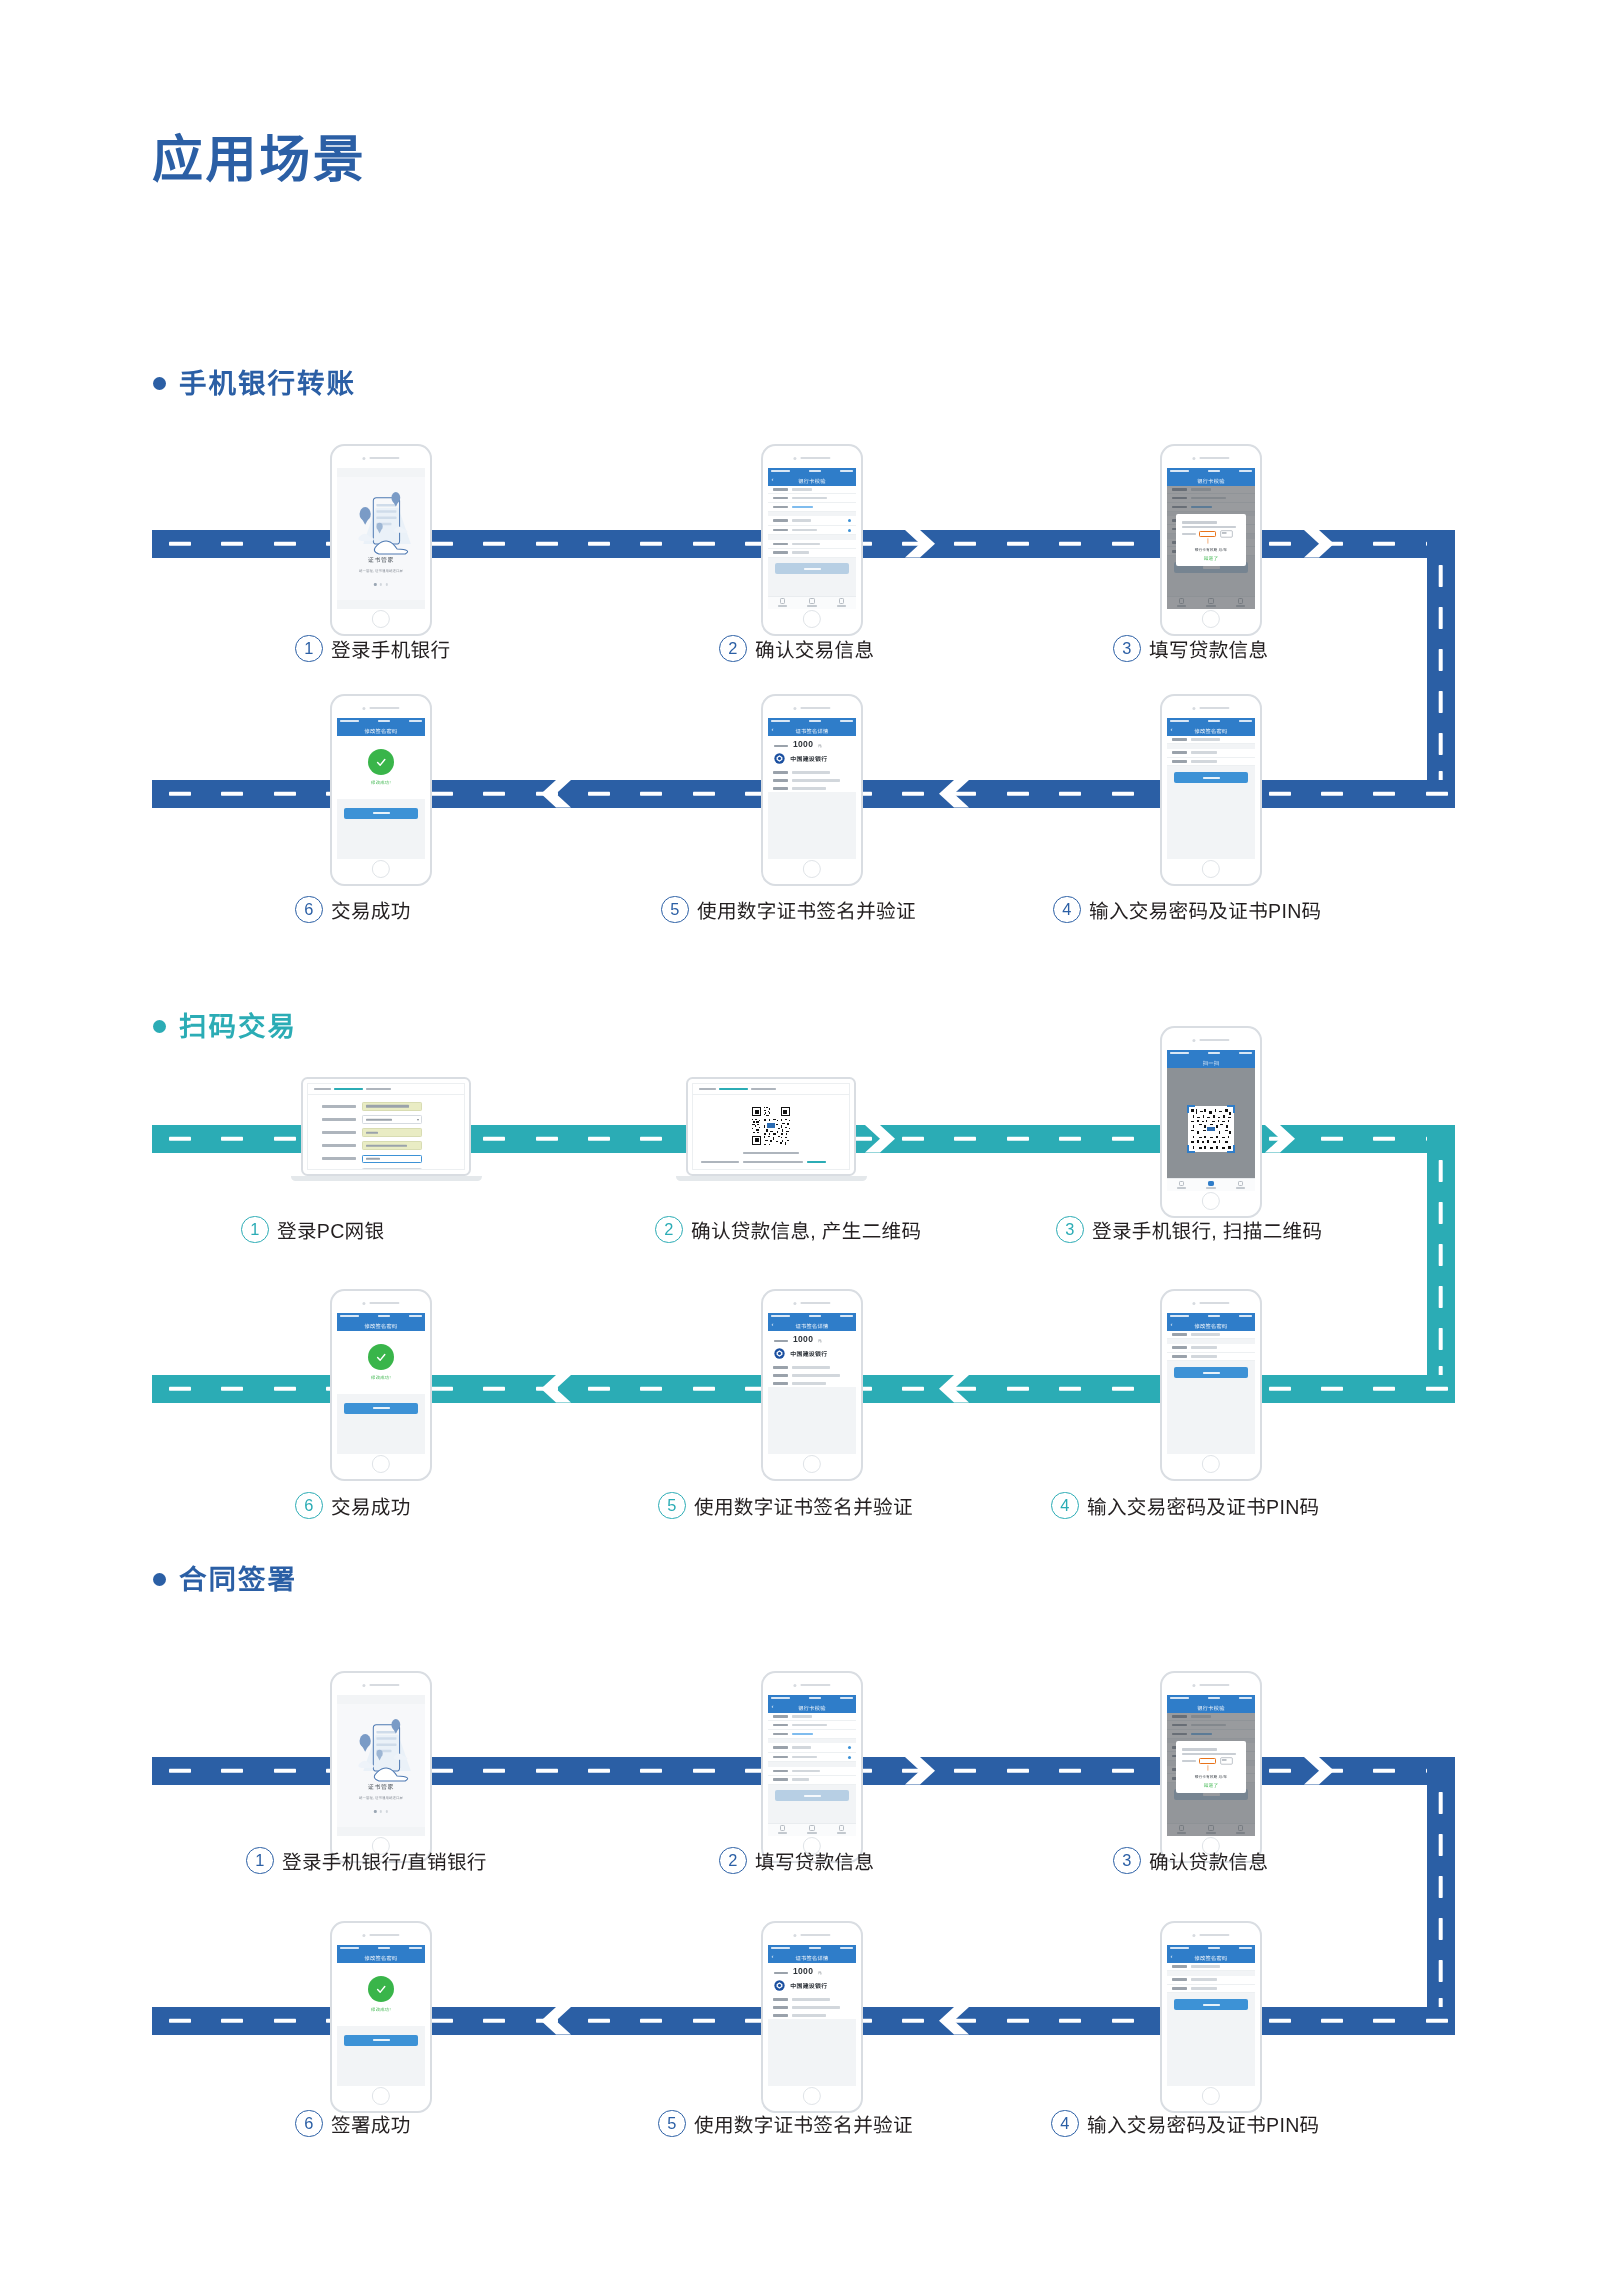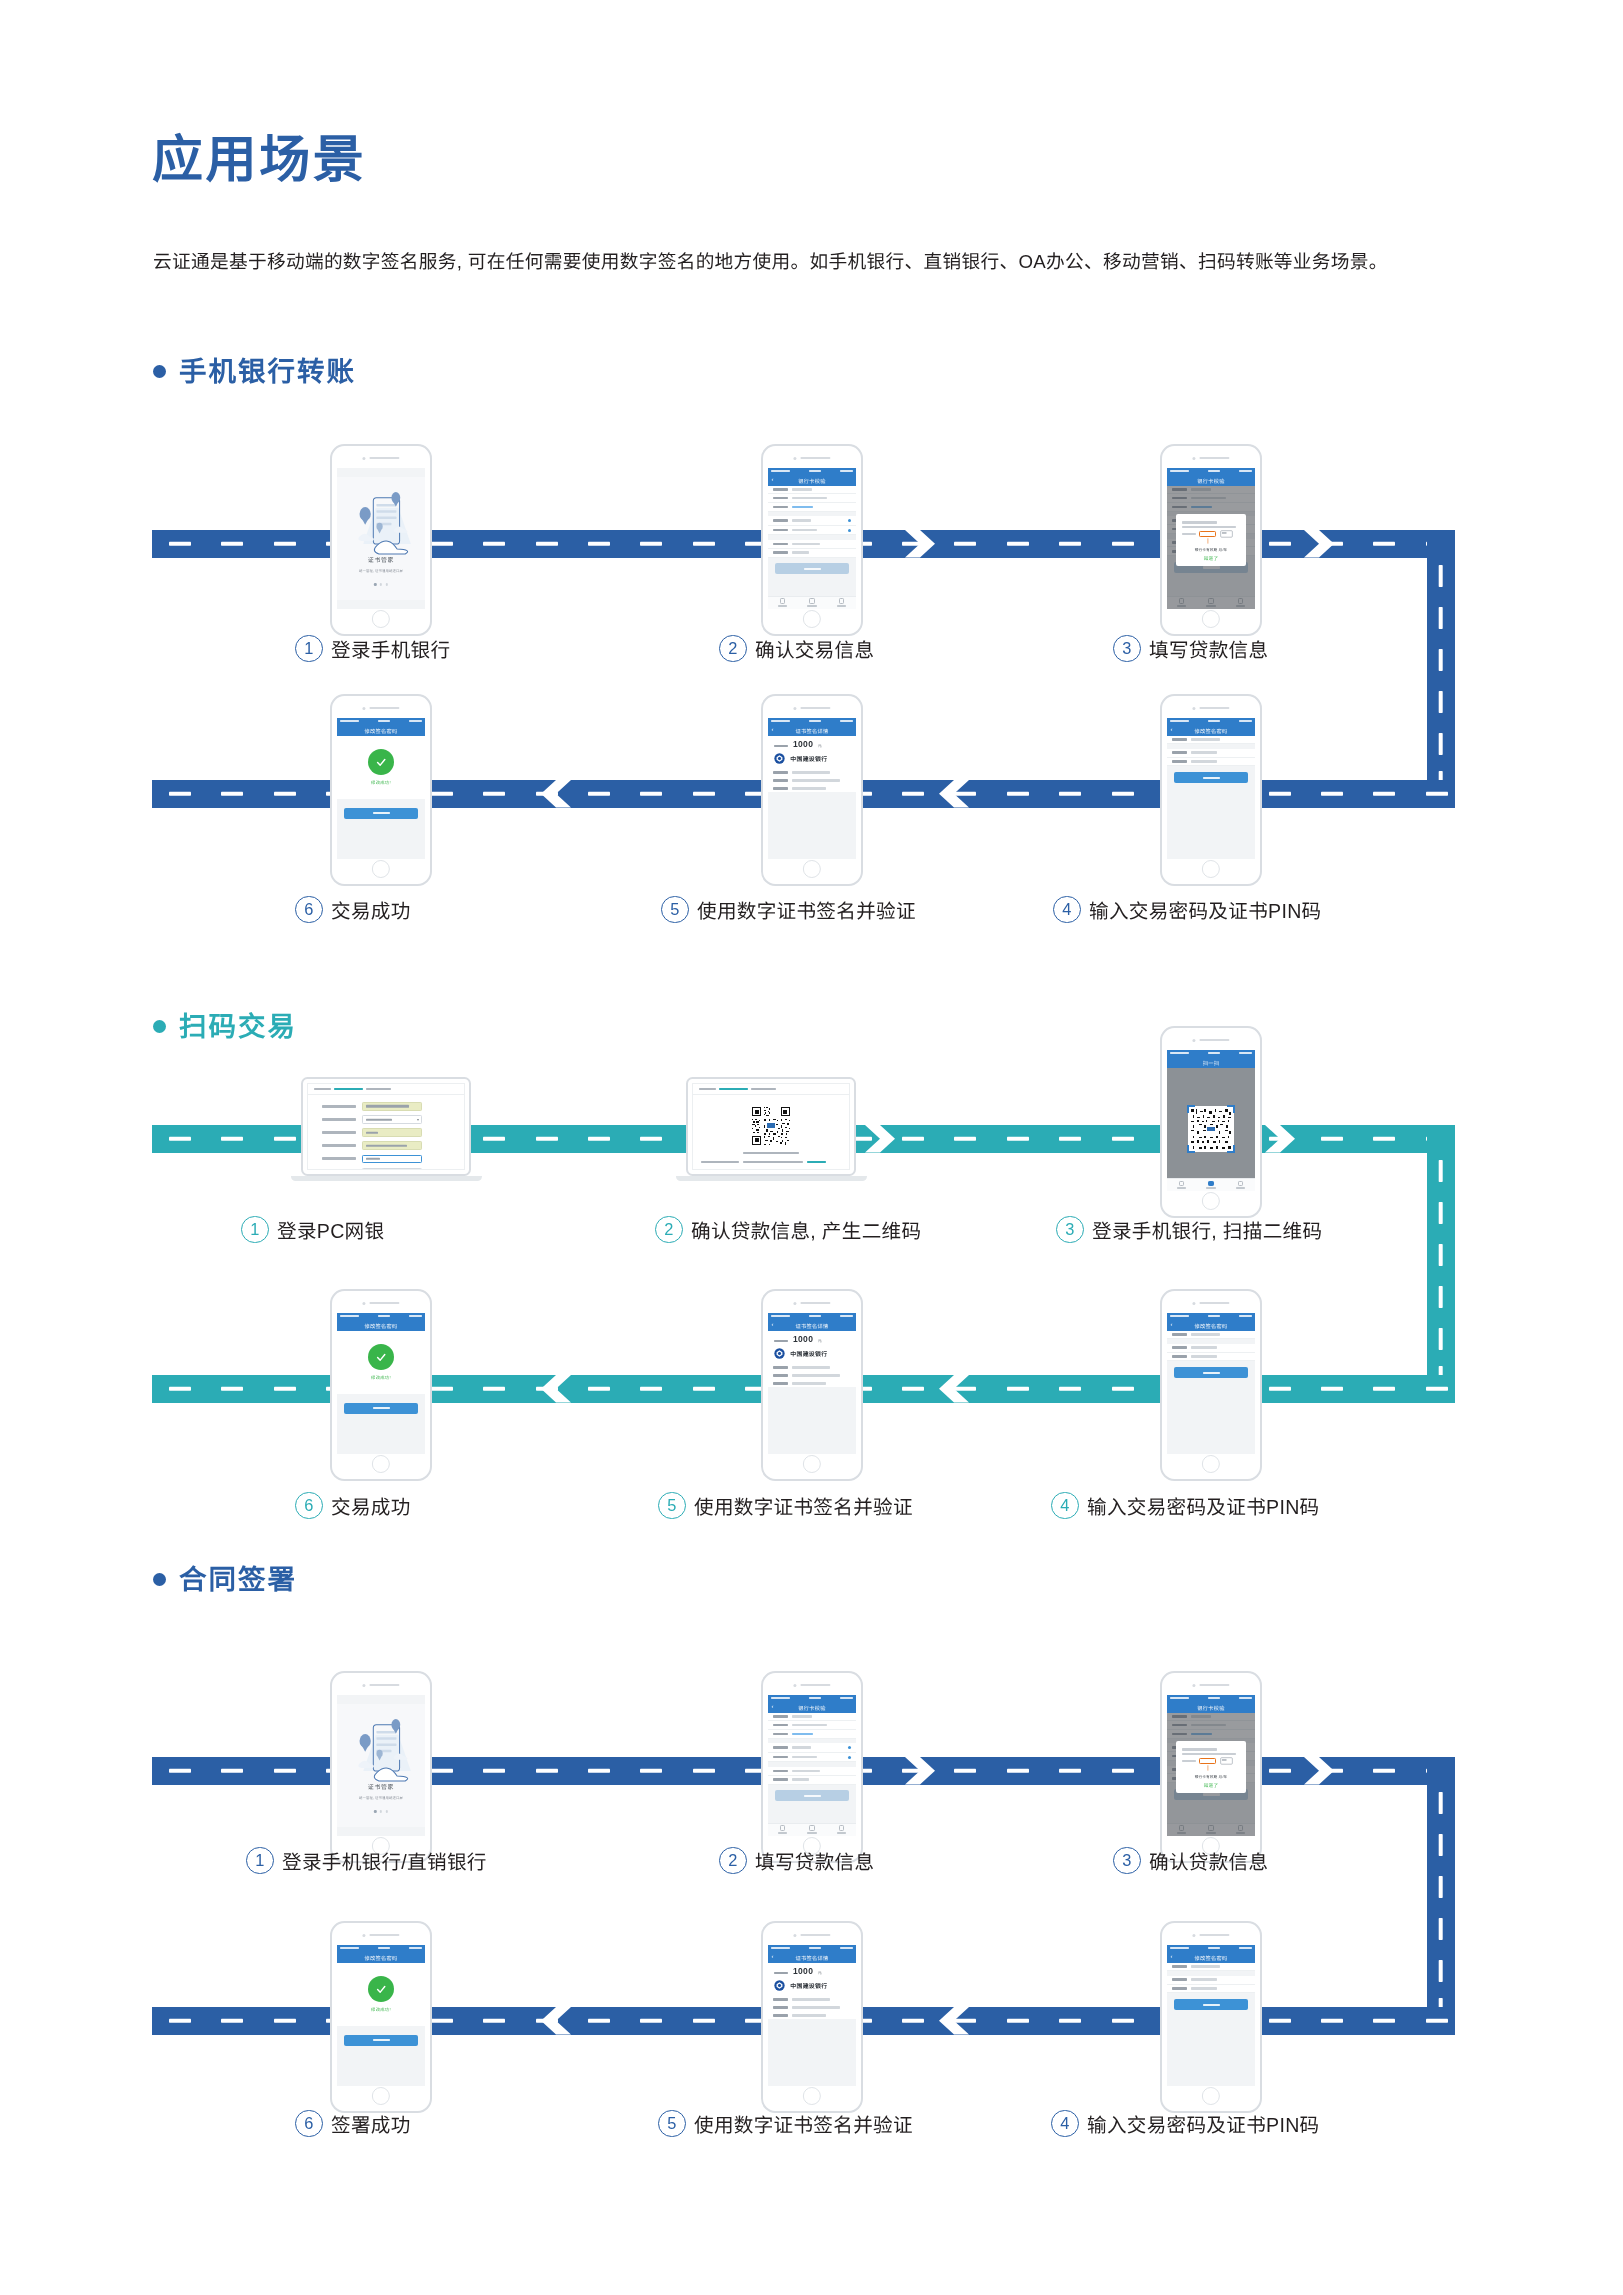--- a/index.html
+++ b/index.html
@@ -197,23 +197,22 @@
   .qr-meta i { height:2.3px; background:#aeb5bd; border-radius:0.7px; }
   .qr-meta i.teal { background:#2BACB5; }
   .qr-sub { margin-top:5.9px; width:60px; height:7.2px; background:#2B6CB3; border-radius:1.3px; }
 </style>
 </head>
 <body>
 
 <div class="page">
 
   <div class="page-title">应用场景</div>
-  <div class="intro">云证通是基于移动端的数字签名服务, 可在任何需要使用数字签名的地方使用。如手机银行、直销银行、OA办公、移动营销、扫码转账等业务场景。</div>
-
-  <div class="sec-head" style="left:153px; top:358px;">
+
+  <div class="sec-head" style="left:153px; top:370px;">
     <span class="sec-dot" style="background:#2B5FA5;"></span>
     <span class="sec-title" style="color:#2B5FA5;">手机银行转账</span>
   </div>
 
   <div class="road" style="left:152px; top:530px; width:1303px; background:#2B5FA5;">
     <div class="road-dash" style="left:17px;"></div>
       <div class="road-dash" style="left:69px;"></div>
     <div class="road-dash" style="left:122px;"></div>
       <div class="road-dash" style="left:174px;"></div>
     <div class="road-dash" style="left:226px;"></div>

